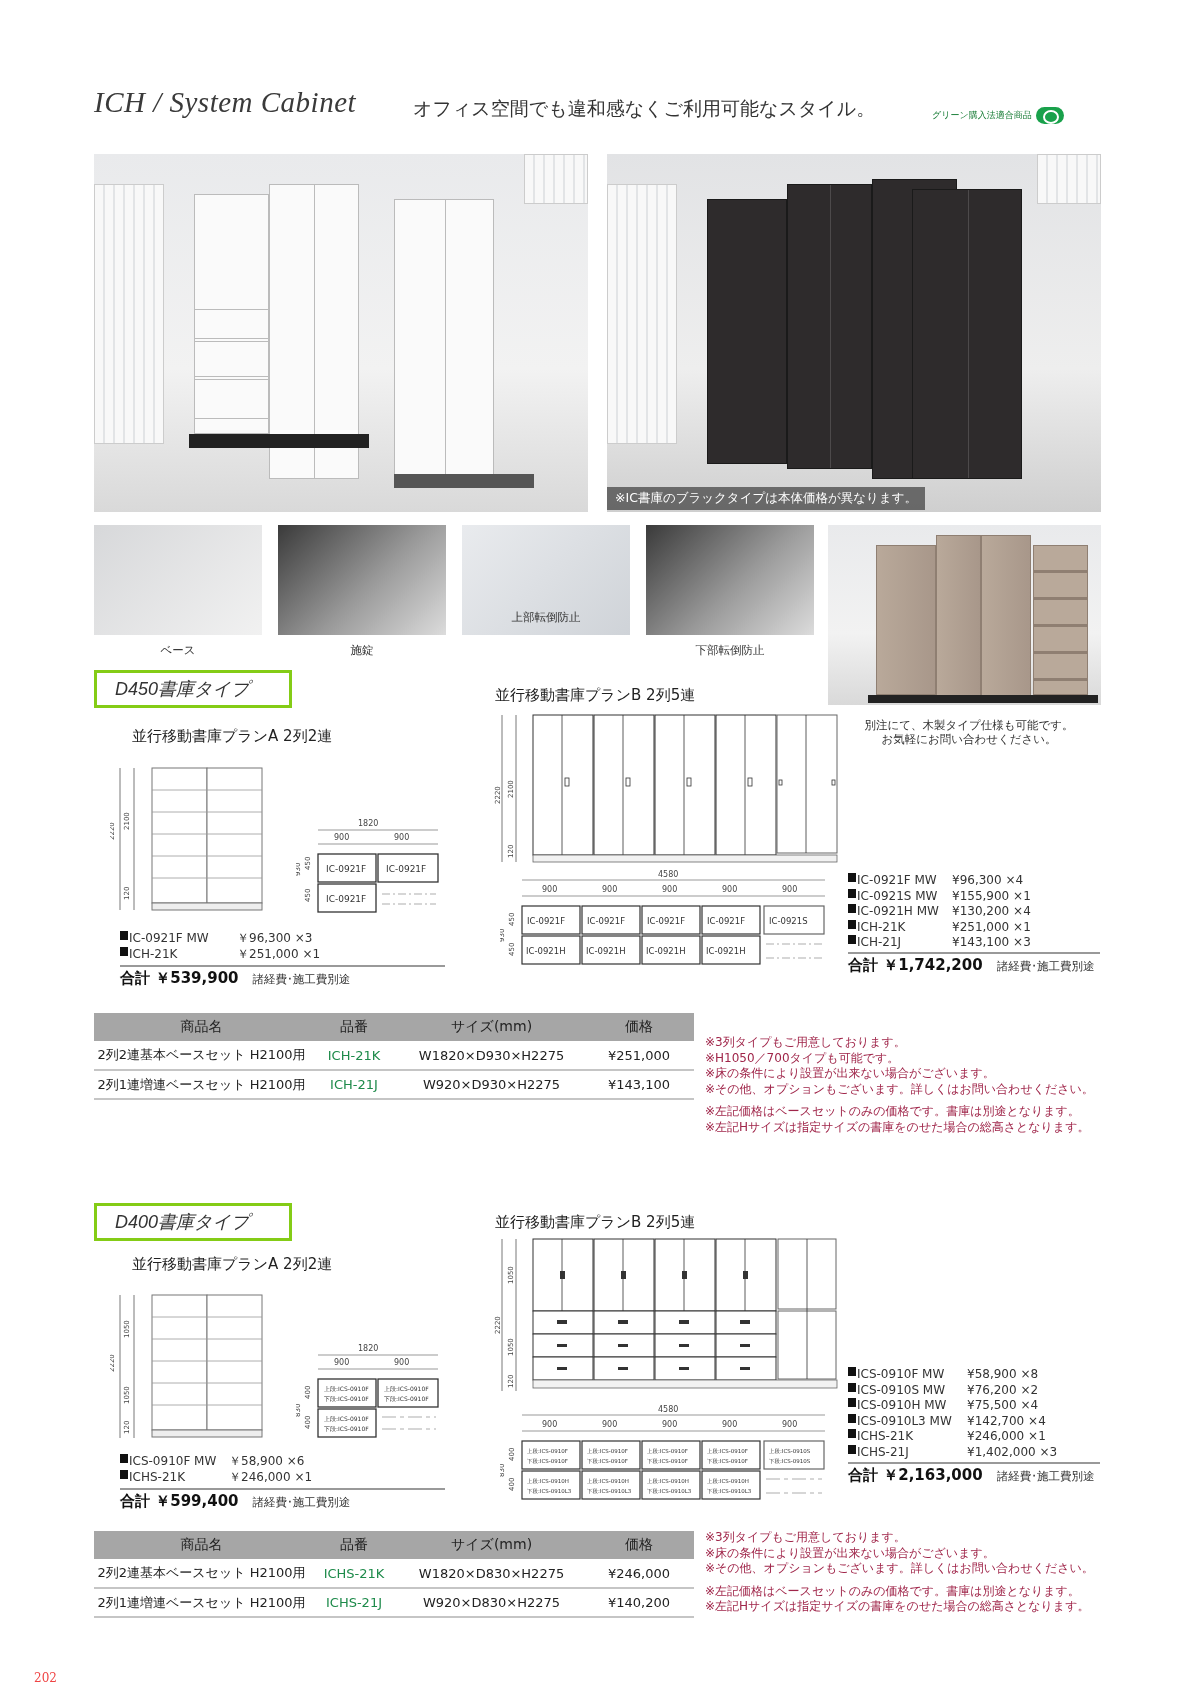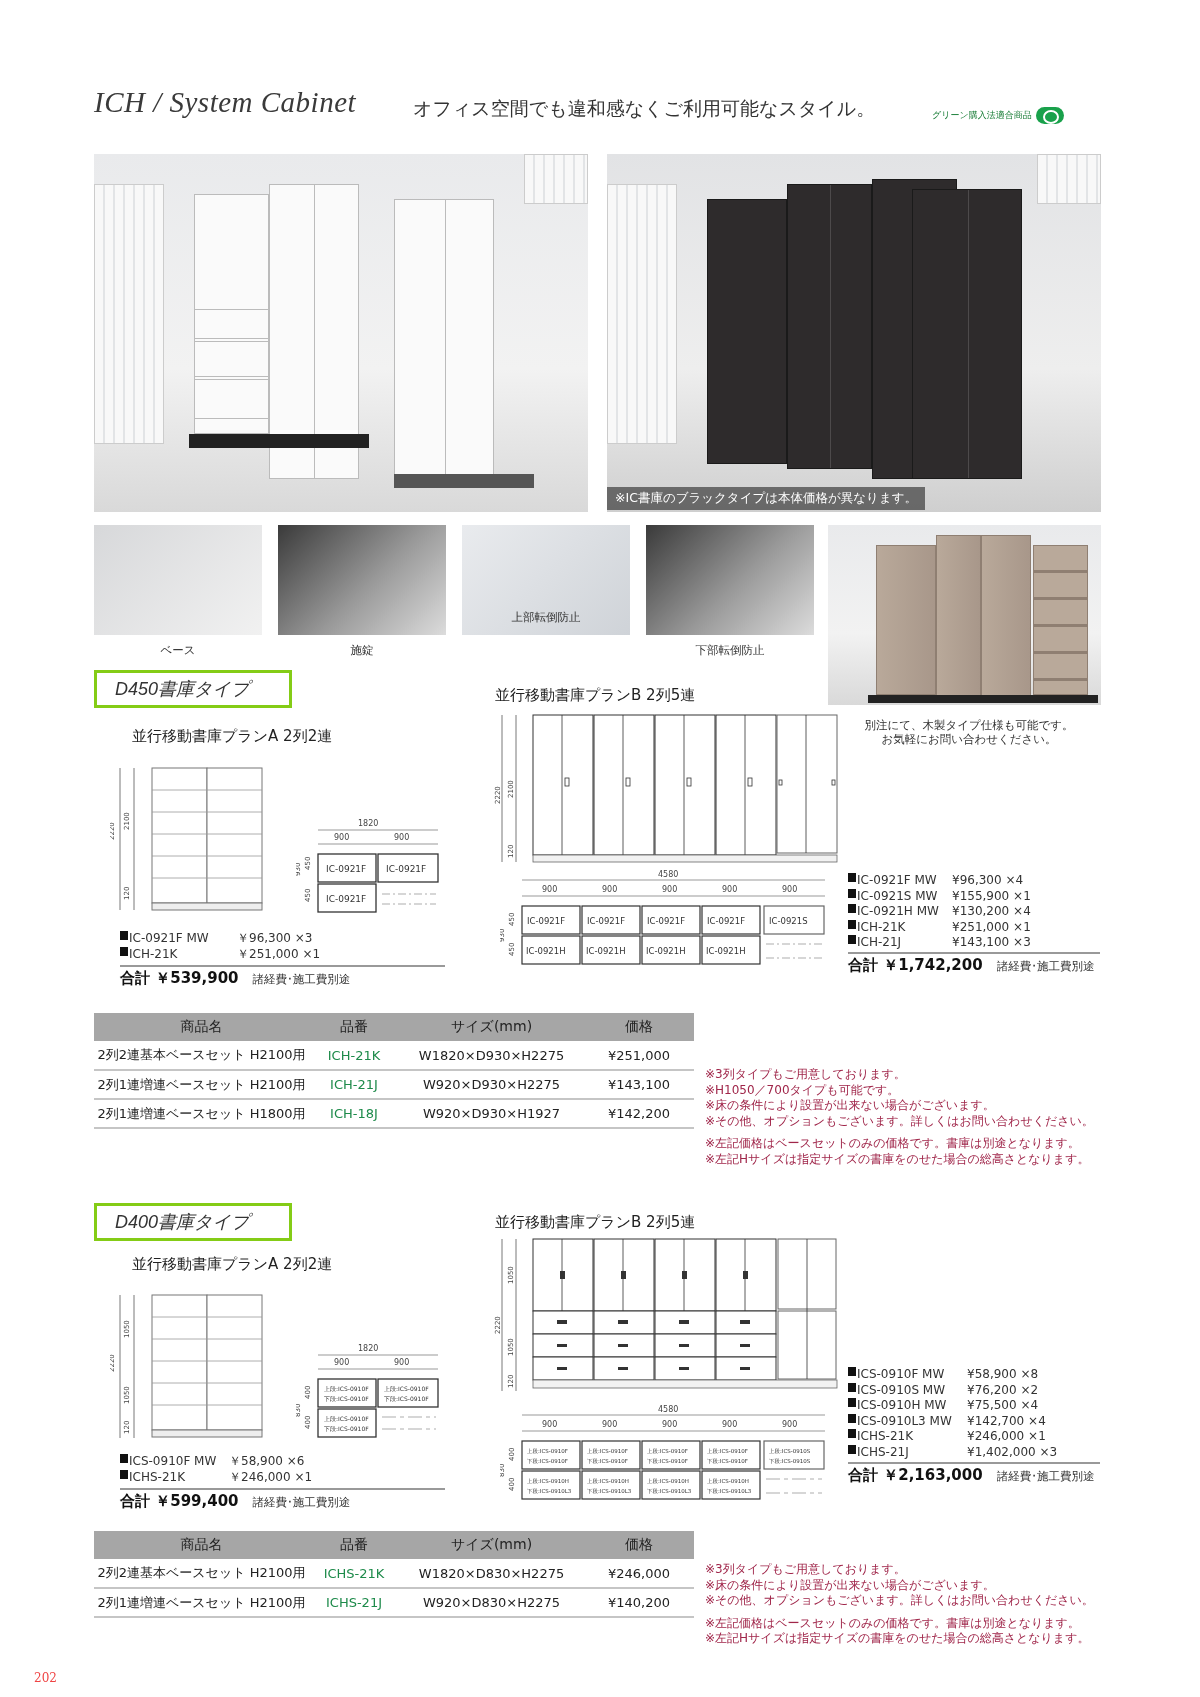--- a/index.html
+++ b/index.html
@@ -32,21 +32,21 @@
   .items .row { display: flex; }
   .items .name { display: inline-block; }
   .sq { display: inline-block; width: 8px; height: 9px; background: #111; margin-right: 1px; vertical-align: -1px; }
   .total { border-top: 2px solid #999; padding-top: 2px; display: flex; align-items: baseline; gap: 14px; }
   .total .t { font-size: 15px; font-weight: bold; color: #111; }
   .total .s { font-size: 11.5px; color: #333; }
   table.spec { border-collapse: collapse; font-size: 13px; color: #222; }
   table.spec th { background: #a6a6a6; font-weight: normal; color: #222; height: 28px; font-size: 14px; }
   table.spec td { height: 29px; border-bottom: 2px solid #c5c5c5; text-align: center; white-space: nowrap; }
   table.spec td.code { color: #1d8a4a; }
-  .notes { font-size: 12px; color: #a0264a; line-height: 15.5px; margin-top: 32px; }
+  .notes { font-size: 12px; color: #a0264a; line-height: 15.5px; }
   .notes .gap { height: 7px; }
   .page-no { left: 34px; top: 1655px; font-family: "DejaVu Serif", serif; font-size: 12px; color: #ef4444; margin-top: 16px; }
   svg text { font-family: "DejaVu Sans", sans-serif; }
 </style>
 </head>
 <body>
 
 <div class="abs title-en">ICH / System Cabinet</div>
 <div class="abs title-jp">オフィス空間でも違和感なくご利用可能なスタイル。</div>
 <div class="abs green">
@@ -282,26 +282,20 @@
         <td>2列2連基本ベースセット H2100用</td>
         <td class="code">ICH-21K</td>
         <td>W1820×D930×H2275</td>
         <td>¥251,000</td>
       </tr>
     <tr>
         <td>2列1連増連ベースセット H2100用</td>
         <td class="code">ICH-21J</td>
         <td>W920×D930×H2275</td>
         <td>¥143,100</td>
-      </tr>
-    <tr>
-        <td>2列1連増連ベースセット H1800用</td>
-        <td class="code">ICH-18J</td>
-        <td>W920×D930×H1927</td>
-        <td>¥142,200</td>
       </tr>
   </tbody>
 </table>
 
 <div class="abs notes" style="left:705px;top:1035px;">
   <div>※3列タイプもご用意しております。</div>
   <div>※H1050／700タイプも可能です。</div>
   <div>※床の条件により設置が出来ない場合がございます。</div>
   <div>※その他、オプションもございます。詳しくはお問い合わせください。</div>
   <div class="gap"></div>

